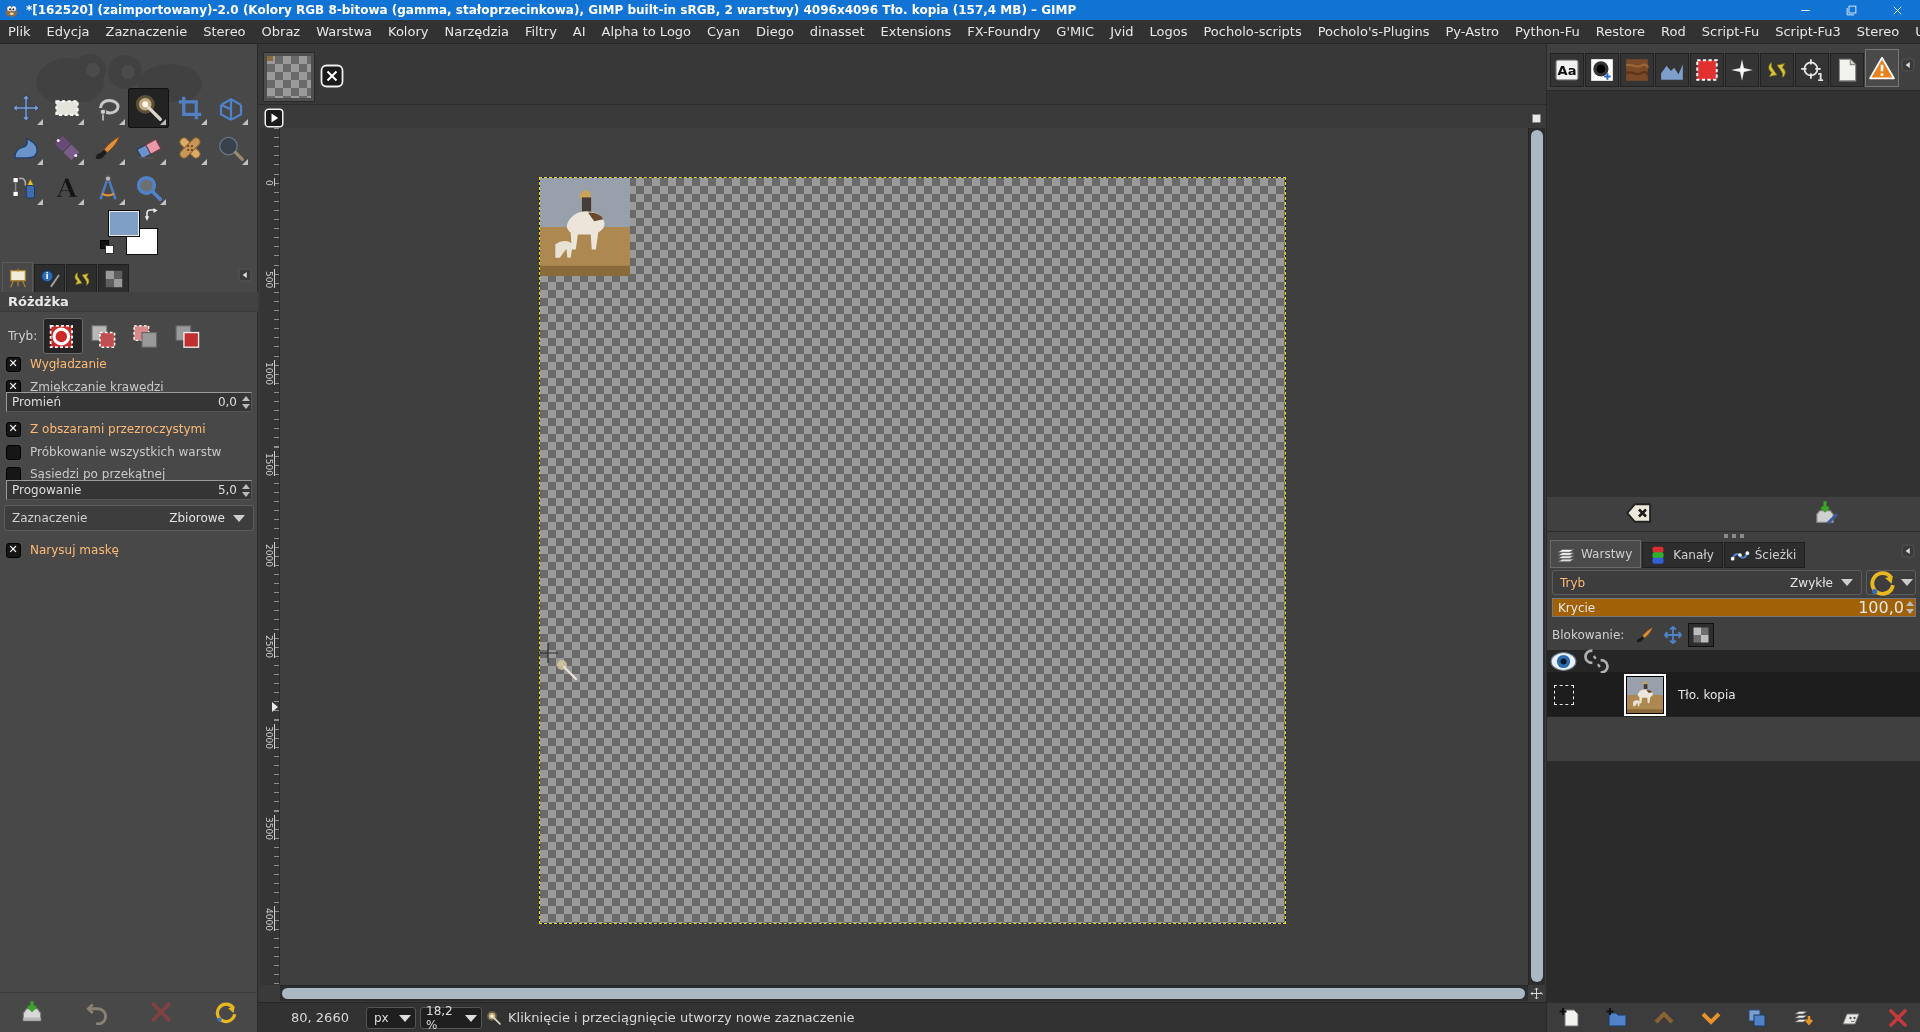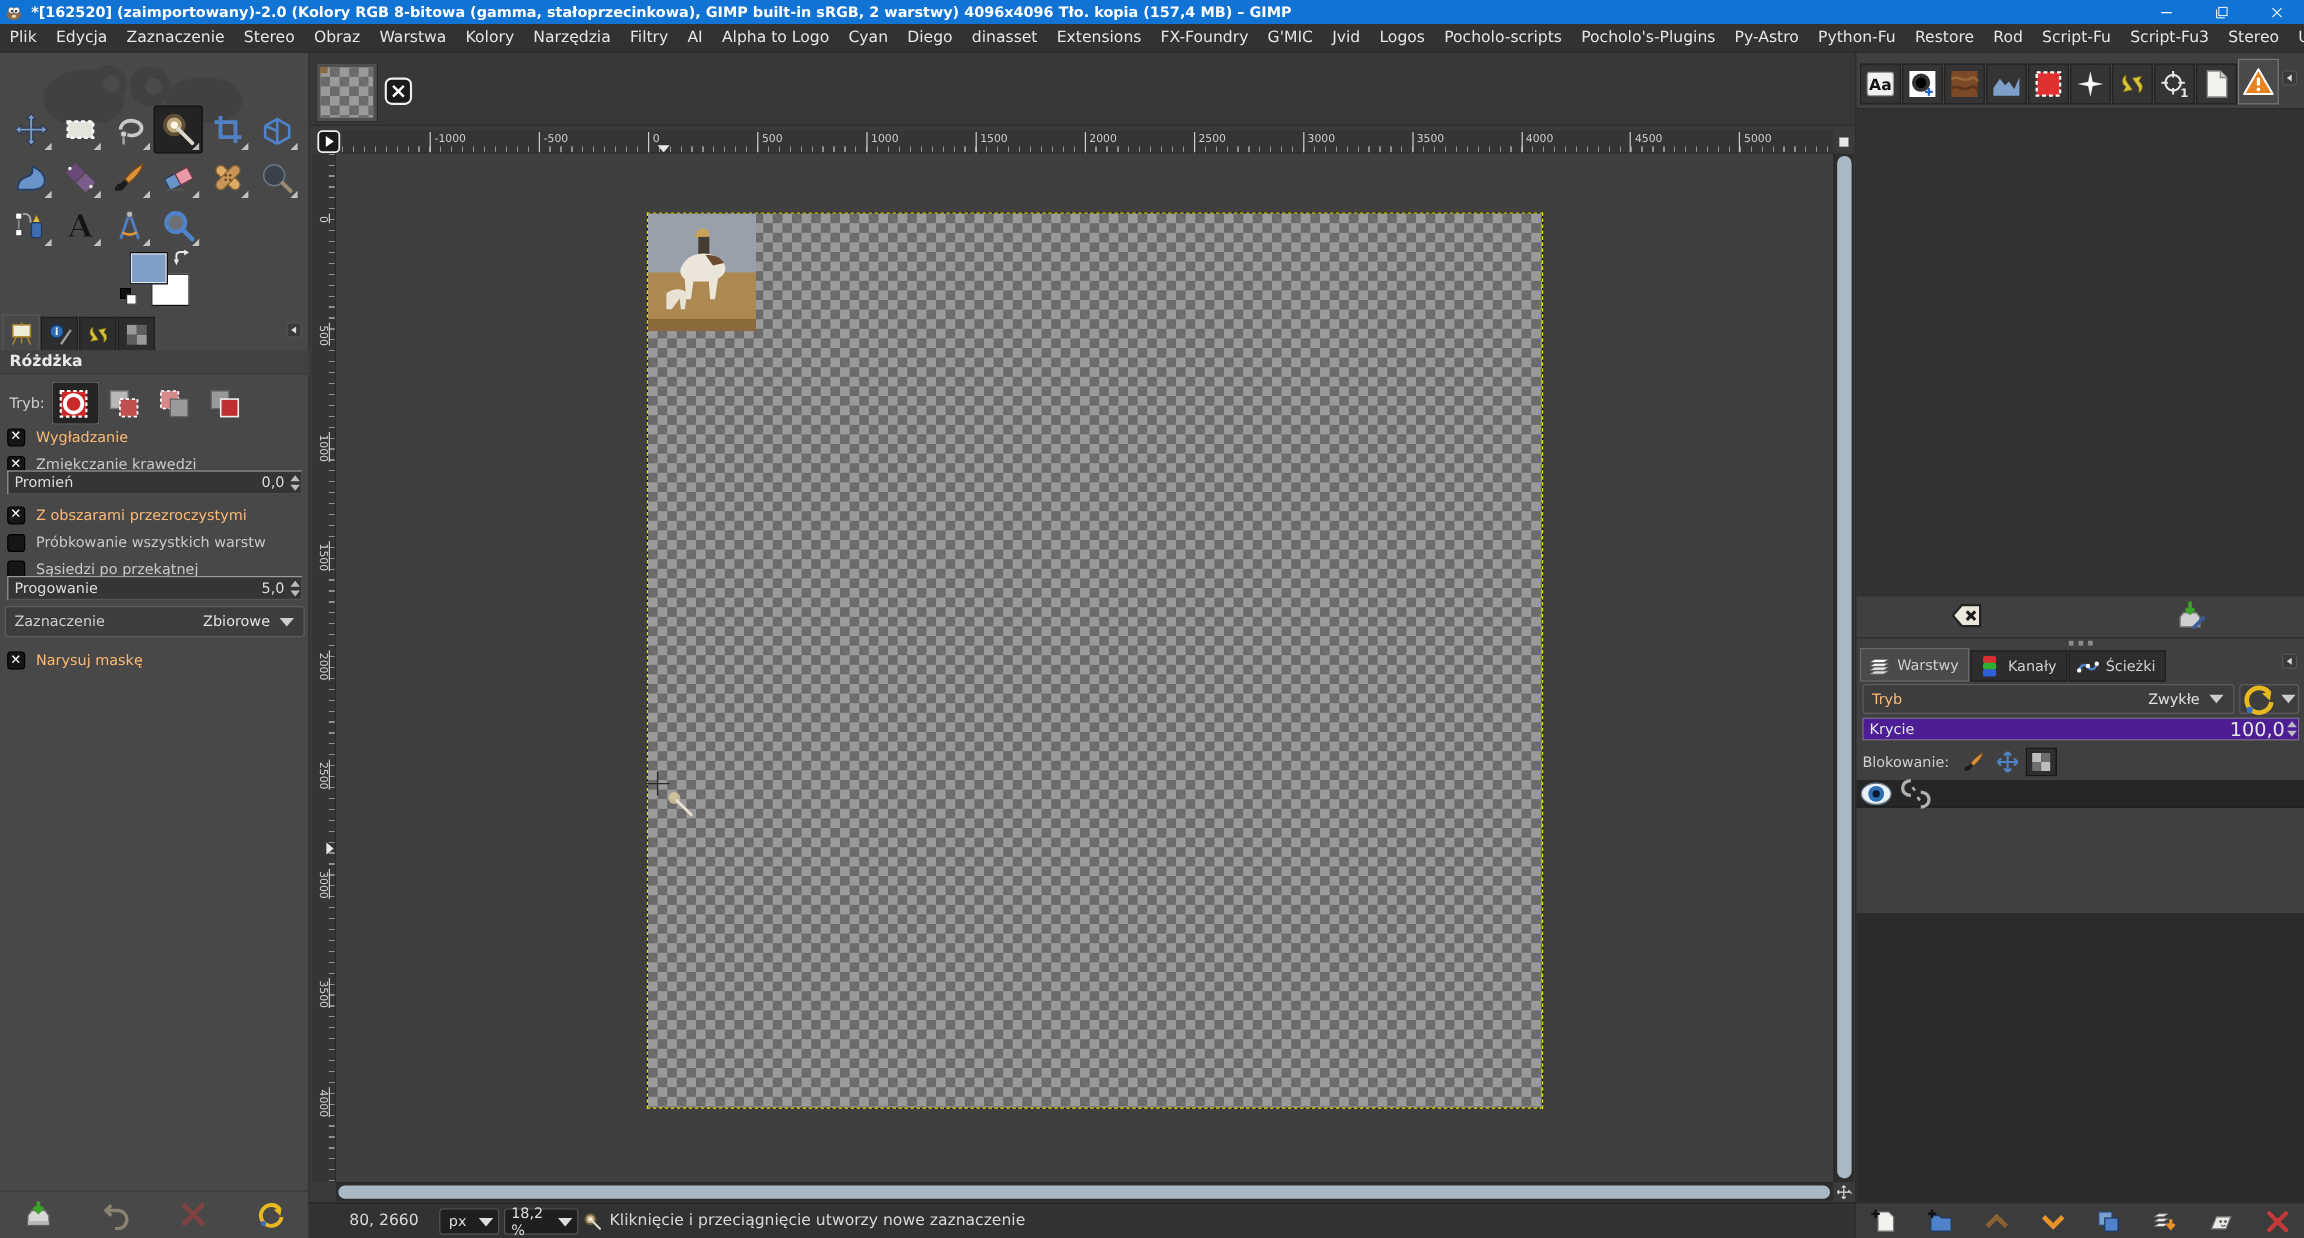--- a/index.html
+++ b/index.html
@@ -146,21 +146,21 @@
   .ltab svg{width:22px;height:22px;margin-right:4px;}
   .ltab .tlabel{font-size:12px;color:#cfcfcf;white-space:nowrap;}
   .ltab.active{background:#4a4a4a;height:28px;border-color:#6a6a6a;}
   #layer-collapse{left:354px;top:500px;width:14px;height:14px;}
 
   #mode-row2{left:5px;top:526px;width:310px;height:25px;border:1px solid #5d5d5d;border-radius:3px;background:#3d3d3d;display:flex;align-items:center;}
   #mode-row2 .slabel{font-size:12px;color:#fdba74;padding-left:7px;flex:1;}
   #mode-row2 .svalue{font-size:12px;color:#e2e2e2;padding-right:8px;}
   #mode-reset{left:319px;top:526px;width:50px;height:25px;border:1px solid #5d5d5d;border-radius:3px;background:#3d3d3d;display:flex;align-items:center;justify-content:center;gap:3px;}
   #mode-reset svg{width:19px;height:19px;}
-  #opacity-row{left:5px;top:554px;width:364px;height:19px;background:#4c1d95;border:1px solid #777;display:flex;align-items:center;}
+  #opacity-row{left:5px;top:554px;width:364px;height:19px;background:#a16207;border:1px solid #777;display:flex;align-items:center;}
   #opacity-row .slabel{font-size:12px;color:#e6e6e6;padding-left:5px;flex:1;}
   #opacity-row .svalue{font-size:16px;color:#e6e6e6;}
   #opacity-row .spinner{height:16px;}
   #lock-row{left:5px;top:578px;width:364px;height:26px;display:flex;align-items:center;}
   #lock-row .llabel{font-size:12px;color:#cfcfcf;margin-right:8px;}
   .lock-btn{width:26px;height:24px;display:flex;align-items:center;justify-content:center;margin-right:2px;}
   .lock-btn svg{width:20px;height:20px;}
   .lock-btn:last-child{box-shadow:inset 0 0 0 1px #111;background:#2e2e2e;}
 
   #list-header{left:0;top:606px;width:374px;height:23px;background:#262626;border-bottom:1px solid #1c1c1c;display:flex;align-items:center;}
@@ -602,36 +602,20 @@
       </div>
     <div id="tab-close" class="abs"><span class="cgl2"><svg viewBox="0 0 24 24" style="width: 100%; height: 100%;">
             <rect x="1.5" y="1.5" width="21" height="21" rx="5" fill="#1a1a1a" stroke="#eee" stroke-width="1.8"></rect>
             <path d="M7.5 7.5l9 9m0-9l-9 9" stroke="#fff" stroke-width="2"></path>
           </svg></span></div>
   </div>
   <div id="ruler-corner" class="abs"><span class="cgl3"><svg viewBox="0 0 24 24" style="width: 100%; height: 100%;">
           <rect x="1.5" y="1.5" width="21" height="21" rx="4" fill="#1a1a1a" stroke="#eee" stroke-width="1.8"></rect>
           <path d="M9 6.5L17 12l-8 5.5z" fill="#fff"></path>
         </svg></span></div>
-  <div id="hruler" class="ruler">
-      <span id="hmarker"></span>
-      <span class="rlabel" style="left: 73.12px;">-1000</span>
-      <span class="rlabel" style="left: 164.06px;">-500</span>
-      <span class="rlabel" style="left: 255px;">0</span>
-      <span class="rlabel" style="left: 345.94px;">500</span>
-      <span class="rlabel" style="left: 436.88px;">1000</span>
-      <span class="rlabel" style="left: 527.82px;">1500</span>
-      <span class="rlabel" style="left: 618.76px;">2000</span>
-      <span class="rlabel" style="left: 709.7px;">2500</span>
-      <span class="rlabel" style="left: 800.64px;">3000</span>
-      <span class="rlabel" style="left: 891.58px;">3500</span>
-      <span class="rlabel" style="left: 982.52px;">4000</span>
-      <span class="rlabel" style="left: 1073.46px;">4500</span>
-      <span class="rlabel" style="left: 1164.4px;">5000</span>
-    </div>
   <div id="vruler" class="ruler">
       <span id="vmarker"></span>
       <span class="rlabel-v" style="top: 50px;">0</span>
       <span class="rlabel-v" style="top: 140.94px;">500</span>
       <span class="rlabel-v" style="top: 231.88px;">1000</span>
       <span class="rlabel-v" style="top: 322.82px;">1500</span>
       <span class="rlabel-v" style="top: 413.76px;">2000</span>
       <span class="rlabel-v" style="top: 504.7px;">2500</span>
       <span class="rlabel-v" style="top: 595.64px;">3000</span>
       <span class="rlabel-v" style="top: 686.58px;">3500</span>
@@ -931,20 +915,39 @@
           <svg viewBox="0 0 24 24" style="width: 100%; height: 100%;">
             <path d="M9 4c-3 0-5 2-5 4.5S6 13 9 13" fill="none" stroke="#b0b0b0" stroke-width="2"></path>
             <path d="M15 11c3 0 5 2 5 4.5S18 20 15 20" fill="none" stroke="#b0b0b0" stroke-width="2"></path>
             <path d="M10 8l1.5 2M13 14l1.5 2" stroke="#b0b0b0" stroke-width="1.6"></path>
           </svg>
         </span>
       </span>
   </div>
   <div id="layer-rows" class="abs">
 
+  <div class="layer-row selected thumb-cowboy">
+      <span class="eye-slot">
+          <span class="dashed-box"></span>
+        </span>
+      <span class="link-slot"></span>
+      <span class="thumb-slot">
+          <svg viewBox="0 0 44 48" preserveAspectRatio="none">
+            <rect width="44" height="26" fill="#98a1ab"></rect>
+            <rect y="24" width="44" height="24" fill="#ad8850"></rect>
+            <rect y="43" width="44" height="5" fill="#8a6a3a"></rect>
+            <path d="M19 10l1.2-3.2 2.3-1 2 1.2.5 3z" fill="#caa25a"></path>
+            <rect x="20.5" y="9.5" width="4.5" height="7.5" fill="#453c34"></rect>
+            <path d="M13.5 22c2-4.5 6.5-6.5 11.5-5.5 4 .8 6.5 3 6.5 6 0 2-1.5 3.2-3 4.2l-1.2 8.3h-2l-.5-7.3h-6.3l-1 7.3h-2l-.5-8.3c-1.6-1.2-2.3-2.9-1.5-4.7z" fill="#ece6da"></path>
+            <path d="M23.5 17c3-.6 6.5 1 7.5 3.2l-4.5 1z" fill="#6a4a2e"></path>
+            <path d="M7.5 32.5c3-2.2 6.5-2.2 8.5 0l-1 6.5h-1.6l-.5-4.3-3.2 4.3H7.5z" fill="#e8e2d4"></path>
+          </svg>
+        </span>
+      <span class="layer-name">Tło. kopia</span>
+    </div>
     </div>
   <div id="list-rest" class="abs"></div>
   <div id="layer-btns" class="abs">
 
   <span class="icon-btn">
         <span>
           <svg viewBox="0 0 24 24">
             <path d="M7 4h9l4 4v12H7z" fill="#f2f2ee" stroke="#777"></path>
             <path d="M1.5 5.5h7M5 2v7" stroke="#111" stroke-width="2"></path>
           </svg>

